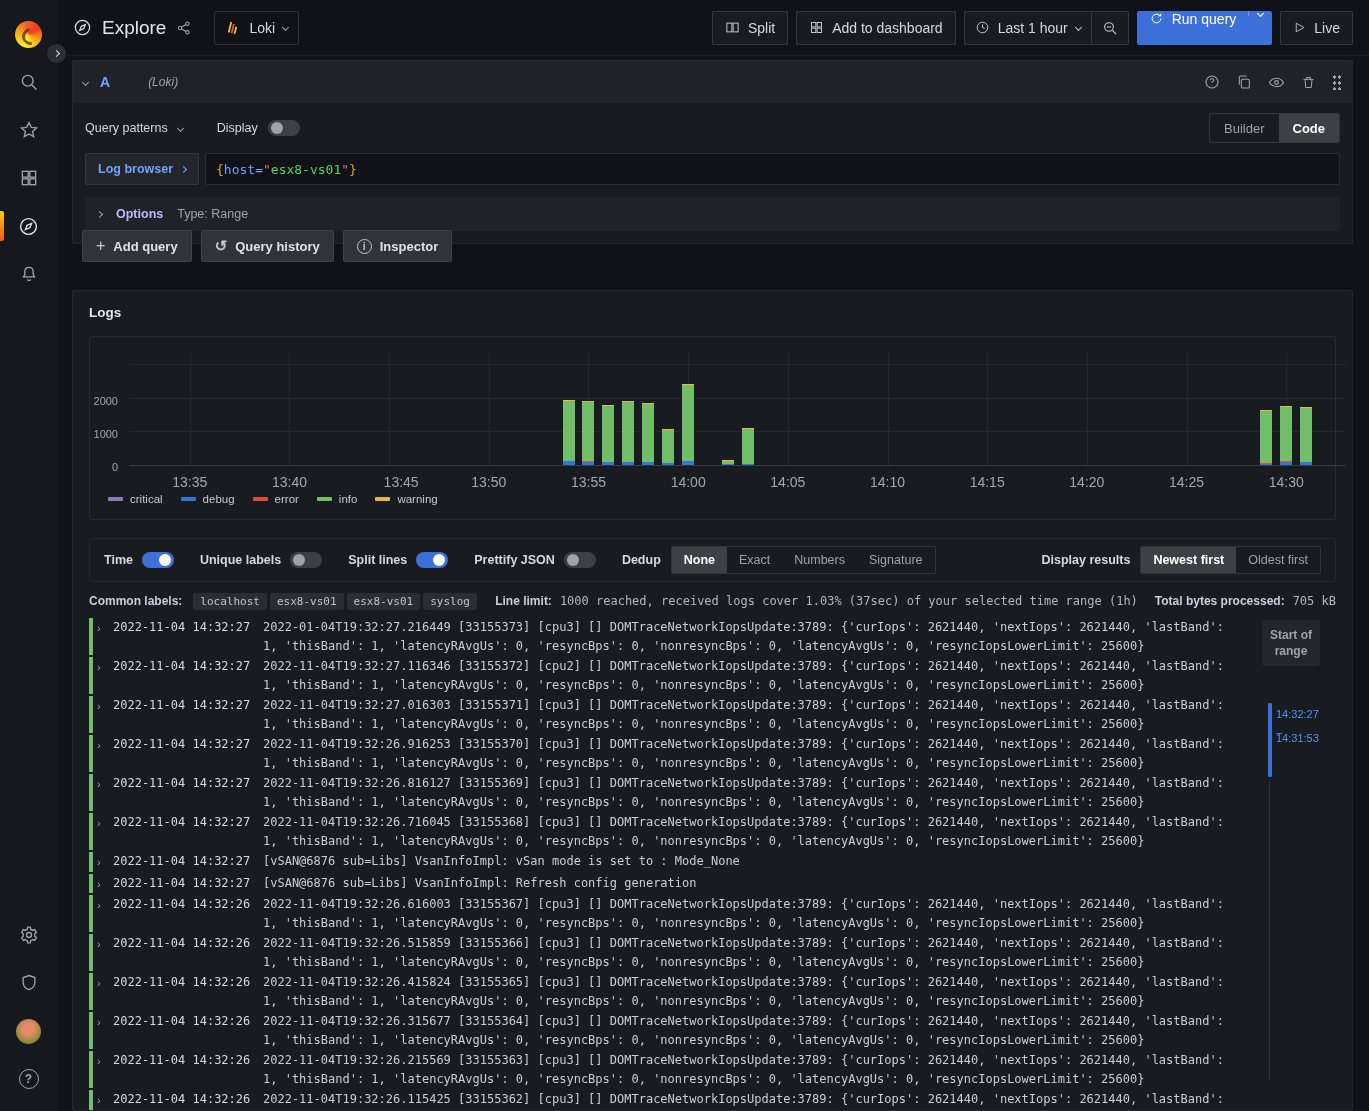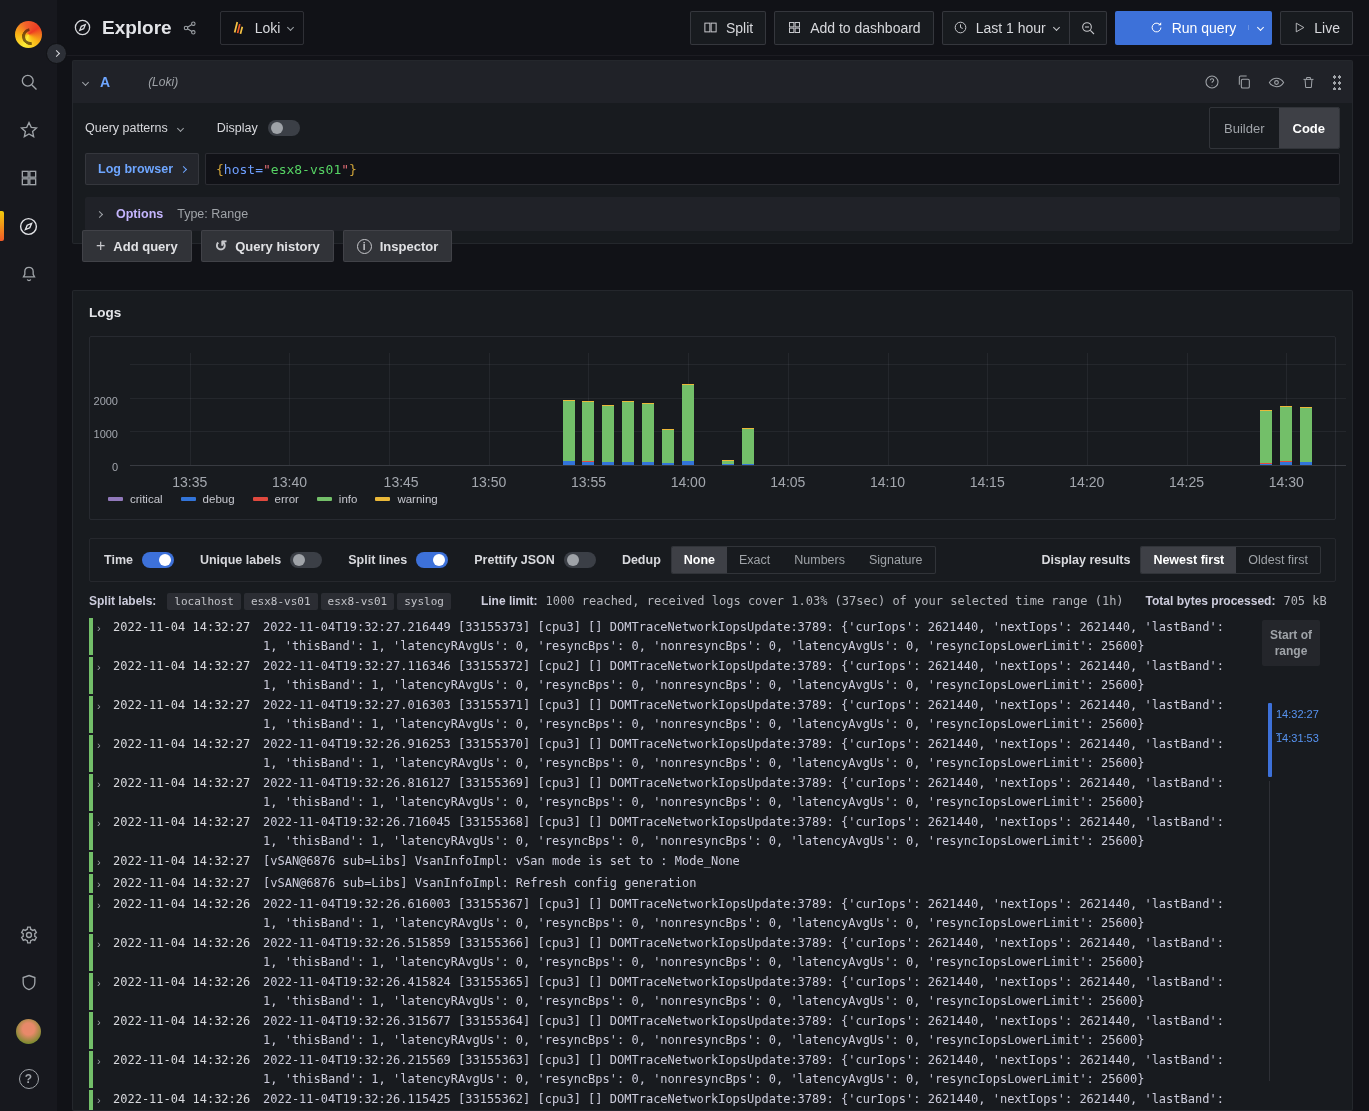--- a/index.html
+++ b/index.html
@@ -18,49 +18,49 @@
   .chev { display:inline-block; width:7px; height:7px; border-right:1.6px solid currentColor; border-bottom:1.6px solid currentColor; }
   .chev.r { transform:rotate(-45deg); }
   .chev.d { transform:rotate(45deg); }
   .chev.sm { width:5px; height:5px; }
   .avatar { width:25px; height:25px; border-radius:50%; background:radial-gradient(circle at 50% 40%, #e8896a 30%, #7a8b2e 75%, #5d6b24 100%); }
   .qcircle { width:20px; height:20px; border-radius:50%; border:1.6px solid #9fa3a8; display:flex; align-items:center; justify-content:center; font-size:12px; font-weight:700; color:#9fa3a8; }
 
   
   .topbar { position:absolute; left:57px; right:0; top:0; height:56px; display:flex; align-items:center; padding:0 16px; border-bottom:1px solid rgba(204,204,220,0.06); }
   .topbar .left { display:flex; align-items:center; gap:10px; }
-  .page-title { font-size:19px; font-weight:700; color:#e3e4e8; }
+  .page-title { font-size:19px; font-weight:400; color:#e3e4e8; }
   .ds-picker { margin-left:12px; height:34px; border:1px solid rgba(204,204,220,0.16); border-radius:2px; display:flex; align-items:center; gap:8px; padding:0 10px; color:#d8d9dd; font-size:14px; }
   .topbar .right { margin-left:auto; display:flex; align-items:center; gap:8px; }
   .tb-btn { height:34px; background:#181b1f; border:1px solid rgba(204,204,220,0.16); border-radius:2px; color:#d8d9dd; font-size:14px; font-weight:500; display:flex; align-items:center; gap:8px; padding:0 12px; cursor:pointer; font-family:inherit; }
   .tb-group { display:flex; height:34px; border:1px solid rgba(204,204,220,0.16); border-radius:2px; background:#181b1f; align-items:stretch; }
   .tb-group .part { display:flex; align-items:center; gap:8px; padding:0 10px; color:#d8d9dd; font-size:14px; font-weight:500; }
   .tb-group .sep { width:1px; background:rgba(204,204,220,0.16); }
-  .run-btn { display:flex; height:34px; border-radius:2px; background:#3d71d9; color:#fff; align-items:center; overflow:hidden;padding-left:22px; }
+  .run-btn { display:flex; height:34px; border-radius:2px; background:#3d71d9; color:#fff; align-items:flex-start; overflow:hidden; }
   .run-btn .main { display:flex; align-items:center; gap:8px; padding:0 12px; font-size:14px; font-weight:500; }
   .run-btn .caret { display:flex; align-items:center; padding:0 9px; border-left:1px solid rgba(255,255,255,0.25); }
   .icon-svg { stroke:#9fa3a8; fill:none; stroke-width:1.6; }
   .tb-btn .icon-svg, .tb-group .icon-svg { stroke:#c7c8cc; }
   .run-btn .icon-svg { stroke:#fff; }
 
   
   .query-panel { position:absolute; left:72px; top:60px; width:1281px; background:#181b1f; border:1px solid rgba(204,204,220,0.07); border-radius:2px; }
   .qp-header { height:42px; background:#202228; display:flex; align-items:center; padding:0 10px; gap:12px; }
   .qp-ref { color:#6ea6ff; font-weight:700; font-size:14px; }
   .qp-ds { color:#9fa3a8; font-style:italic; font-size:12px; margin-left:26px; }
   .qp-icons { margin-left:auto; display:flex; align-items:center; gap:16px; color:#9fa3a8; }
   .grip { display:inline-block; width:10px; height:16px; background-image:radial-gradient(circle, #9fa3a8 1.5px, transparent 1.6px); background-size:5px 6px; }
   .qp-body { padding:10px 12px 12px 12px; }
   .qp-row1 { display:flex; align-items:center; gap:10px; height:30px; }
   .qp-label { font-size:12.5px; color:#d8d9dd; }
   .switch { width:32px; height:16px; border-radius:8px; background:#3b3f46; position:relative; display:inline-block; cursor:pointer; }
   .switch .knob { position:absolute; top:2px; left:3px; width:12px; height:12px; border-radius:50%; background:#9fa3a8; }
   .switch.on { background:#3d71d9; }
   .switch.on .knob { left:17px; background:#fff; }
-  .seg-wrap { display:flex; border:1px solid rgba(204,204,220,0.14); border-radius:2px; overflow:hidden; height:42px; }
+  .seg-wrap { display:flex; border:1px solid rgba(204,204,220,0.14); border-radius:2px; overflow:hidden; height:30px; }
   .seg-btn { background:transparent; border:none; color:#9fa3a8; font-size:13px; font-weight:500; padding:0 14px; cursor:pointer; font-family:inherit; }
   .seg-btn.sel { background:#3e4046; color:#fff; font-weight:700; }
   .qp-row2 { display:flex; margin-top:10px; gap:6px; }
   .logbrowser-btn { height:32px; background:#24262c; border:1px solid rgba(204,204,220,0.1); border-radius:2px; color:#6ea6ff; font-size:12.5px; font-weight:600; display:flex; align-items:center; gap:8px; padding:0 12px; cursor:pointer; }
   .expr-field { flex:1; height:32px; background:#111217; border:1px solid rgba(204,204,220,0.14); border-radius:2px; display:flex; align-items:center; padding:0 10px; font-family:"DejaVu Sans Mono",monospace; font-size:13px; }
   .tok-brace { color:#d0a439; } .tok-label { color:#6e9fff; } .tok-op { color:#6e9fff; }
   .tok-quote { color:#e06c75; } .tok-str { color:#56d364; }
   .options-row { margin-top:12px; height:34px; background:#202228; display:flex; align-items:center; gap:14px; padding:0 12px; border-radius:2px; }
   .options-row .opt-title { font-size:12.5px; font-weight:700; color:#c4b5fd; }
   .options-row .opt-type { font-size:12.5px; color:#9fa3a8; }
@@ -529,36 +529,36 @@
     <div class="display-wrap">
       <span class="dedup-label">Display results</span>
       <div class="seg-wrap" id="display-opts">
           <button class="seg-btn sel">Newest first</button>
           <button class="seg-btn">Oldest first</button>
         </div>
     </div>
   </div>
 
   <div class="meta-row">
-    <span class="meta-label">Split labels:</span>
+    <span class="meta-label">Common labels:</span>
     <span id="chips"><span class="chip">localhost</span><span class="chip">esx8-vs01</span><span class="chip">esx8-vs01</span><span class="chip">syslog</span></span>
     <span class="meta-gap"></span>
     <span class="meta-label">Line limit:</span>
     <span class="meta-val">1000 reached, received logs cover 1.03% (37sec) of your selected time range (1h)</span>
     <span class="meta-gap" style="width:6px"></span>
     <span class="meta-label">Total bytes processed:</span>
     <span class="meta-val">705 kB</span>
   </div>
 
   <div class="rows-wrap">
     <div id="log-rows">
         <div class="log-row">
           <span class="row-chevron">›</span>
           <span class="row-ts">2022-11-04 14:32:27</span>
-          <span class="row-msg">2022-11-04T19:32:27.216449 [33155373] [cpu3] [] DOMTraceNetworkIopsUpdate:3789: {'curIops': 2621440, 'nextIops': 2621440, 'lastBand': 1, 'thisBand': 1, 'latencyRAvgUs': 0, 'resyncBps': 0, 'nonresyncBps': 0, 'latencyAvgUs': 0, 'resyncIopsLowerLimit': 25600}</span>
+          <span class="row-msg">2022-01-04T19:32:27.216449 [33155373] [cpu3] [] DOMTraceNetworkIopsUpdate:3789: {'curIops': 2621440, 'nextIops': 2621440, 'lastBand': 1, 'thisBand': 1, 'latencyRAvgUs': 0, 'resyncBps': 0, 'nonresyncBps': 0, 'latencyAvgUs': 0, 'resyncIopsLowerLimit': 25600}</span>
         </div>
         <div class="log-row">
           <span class="row-chevron">›</span>
           <span class="row-ts">2022-11-04 14:32:27</span>
           <span class="row-msg">2022-11-04T19:32:27.116346 [33155372] [cpu2] [] DOMTraceNetworkIopsUpdate:3789: {'curIops': 2621440, 'nextIops': 2621440, 'lastBand': 1, 'thisBand': 1, 'latencyRAvgUs': 0, 'resyncBps': 0, 'nonresyncBps': 0, 'latencyAvgUs': 0, 'resyncIopsLowerLimit': 25600}</span>
         </div>
         <div class="log-row">
           <span class="row-chevron">›</span>
           <span class="row-ts">2022-11-04 14:32:27</span>
           <span class="row-msg">2022-11-04T19:32:27.016303 [33155371] [cpu3] [] DOMTraceNetworkIopsUpdate:3789: {'curIops': 2621440, 'nextIops': 2621440, 'lastBand': 1, 'thisBand': 1, 'latencyRAvgUs': 0, 'resyncBps': 0, 'nonresyncBps': 0, 'latencyAvgUs': 0, 'resyncIopsLowerLimit': 25600}</span>

